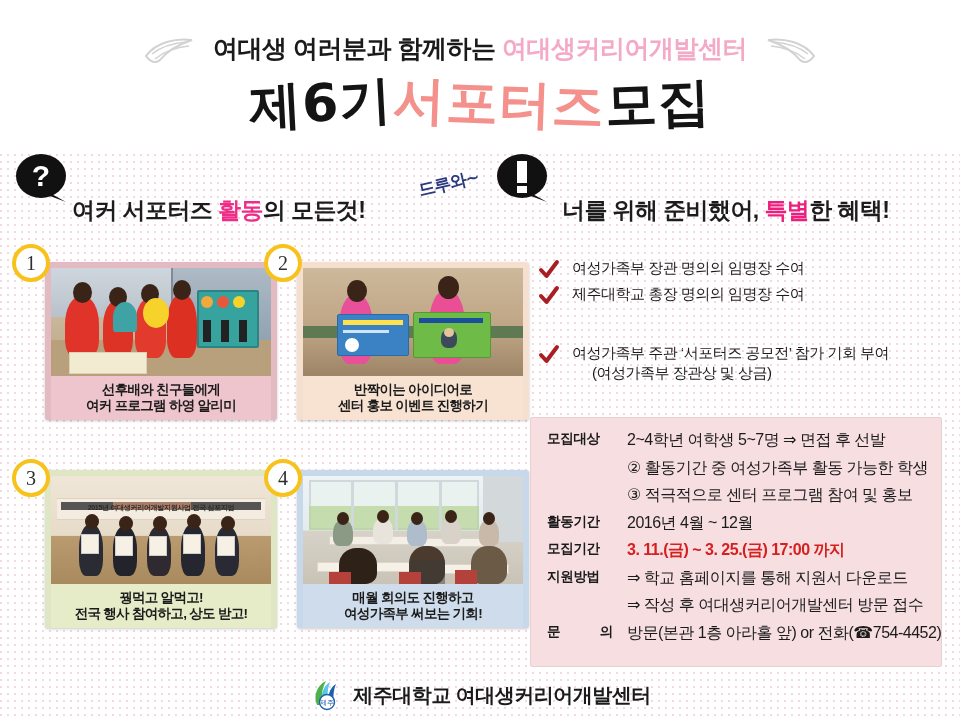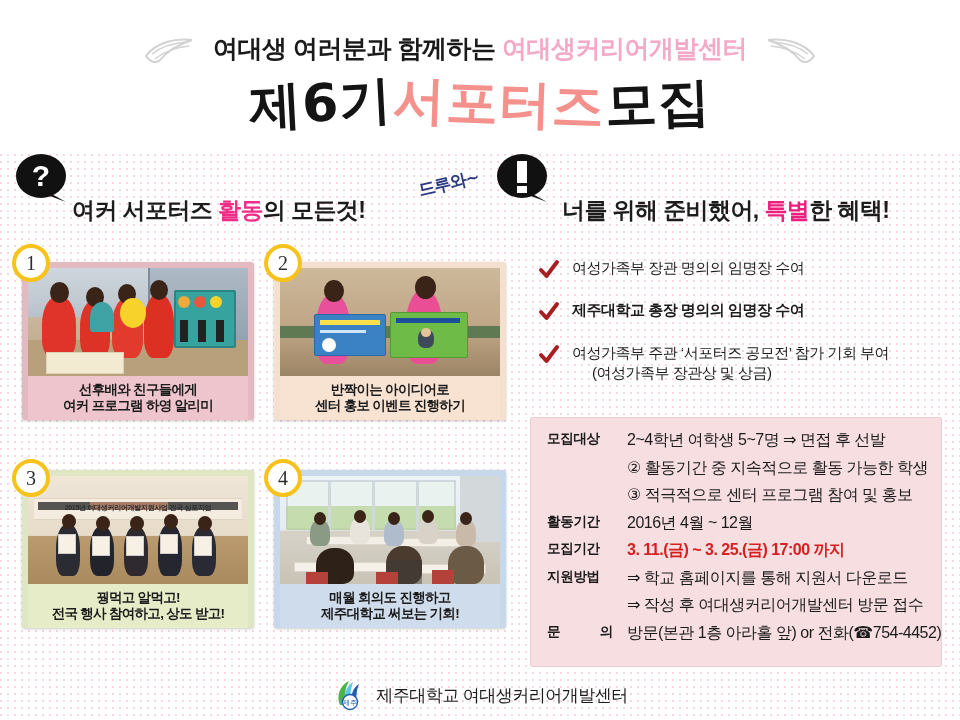--- a/index.html
+++ b/index.html
@@ -67,20 +67,21 @@
     font-size:17px; color:#2b3a80; font-weight:bold;
     transform:rotate(-13deg); font-family:"DejaVu Sans",sans-serif;
     letter-spacing:-1px;
   }
 
   
   .card{
     position:absolute; width:232px; height:158px;
     border-radius:3px; padding:6px 6px 0 6px;
     box-shadow:0 1px 3px rgba(0,0,0,.22);
+    margin-left:23px;
   }
   .card .photo{
     width:220px; height:108px; overflow:hidden; position:relative;
     background:#9c9c9c;
   }
   .card .cap{
     width:220px; height:44px; display:flex; flex-direction:column;
     align-items:center; justify-content:center; line-height:1.15;
     font-size:13.5px; font-weight:bold; color:#1b1b1b; letter-spacing:-.7px;
     white-space:nowrap;
@@ -120,21 +121,21 @@
   .infoval.red{ color:#d6201f; font-weight:bold; }
 
   
   .footer{
     position:absolute; left:0; bottom:8px; width:960px;
     display:flex; align-items:center; justify-content:center; gap:10px;
   }
   .footer .logo{ width:34px; height:34px; }
   .footer .logo svg{ width:100%; height:100%; display:block; }
   .footer .fname{
-    font-size:17px; font-weight:normal; color:#1b1b1b; letter-spacing:-.5px;
+    font-size:20px; font-weight:bold; color:#1b1b1b; letter-spacing:-.5px;
   }
 
   
   .p-sky{position:absolute;inset:0;}
   .fig{position:absolute;border-radius:46% 46% 30% 30%;}
   .head{position:absolute;border-radius:50%;background:#3a2418;}
   .board{position:absolute;border-radius:2px;}
 </style>
 </head>
 <body>
@@ -311,34 +312,34 @@
       <div class="fig" style="left:106px;top:70px;width:36px;height:38px;background:#4a3b2e;"></div>
       <div class="fig" style="left:168px;top:70px;width:36px;height:38px;background:#6b5a46;"></div>
       <div style="position:absolute;left:108px;top:84px;width:34px;height:24px;background:#3a3a3a;opacity:.45;"></div>
 
       <div style="position:absolute;left:26px;top:96px;width:22px;height:12px;background:#b4423a;"></div>
       <div style="position:absolute;left:96px;top:96px;width:22px;height:12px;background:#b4423a;"></div>
       <div style="position:absolute;left:152px;top:94px;width:22px;height:14px;background:#b4423a;"></div>
     </div>
     <div class="cap" style="background:#cfdcec;">
       <span>매월 회의도 진행하고</span>
-      <span>제주대학교 써보는 기회!</span>
+      <span>여성가족부 써보는 기회!</span>
     </div>
   </div>
 
   <div class="benefit" style="left:538px;top:258px;">
     <span class="check">
       <svg viewBox="0 0 22 22">
           <path d="M3 11 L8.5 17 L19 3" fill="none" stroke="#a81f23" stroke-width="4" stroke-linecap="round" stroke-linejoin="round"></path>
         </svg>
     </span>
     <span>여성가족부 장관 명의의 임명장 수여</span>
   </div>
 
-  <div class="benefit" style="left:538px;top:300px;font-weight:bold;">
+  <div class="benefit" style="left:538px;top:284px;">
     <span class="check">
       <svg viewBox="0 0 22 22">
           <path d="M3 11 L8.5 17 L19 3" fill="none" stroke="#a81f23" stroke-width="4" stroke-linecap="round" stroke-linejoin="round"></path>
         </svg>
     </span>
     <span>제주대학교 총장 명의의 임명장 수여</span>
   </div>
 
   <div class="benefit" style="left:538px;top:343px;">
     <span class="check">
@@ -352,21 +353,21 @@
     </span>
   </div>
 
   <div class="infobox">
     <div class="inforow">
       <span class="infolabel">모집대상</span>
       <span class="infoval">2~4학년 여학생 5~7명 ⇒ 면접 후 선발</span>
     </div>
     <div class="inforow">
       <span class="infolabel"></span>
-      <span class="infoval">② 활동기간 중 지속적으로 활동 가능한 학생</span>
+      <span class="infoval">② 활동기간 중 여성가족부 활동 가능한 학생</span>
     </div>
     <div class="inforow">
       <span class="infolabel"></span>
       <span class="infoval">③ 적극적으로 센터 프로그램 참여 및 홍보</span>
     </div>
     <div class="inforow">
       <span class="infolabel">활동기간</span>
       <span class="infoval">2016년 4월 ~ 12월</span>
     </div>
     <div class="inforow">

